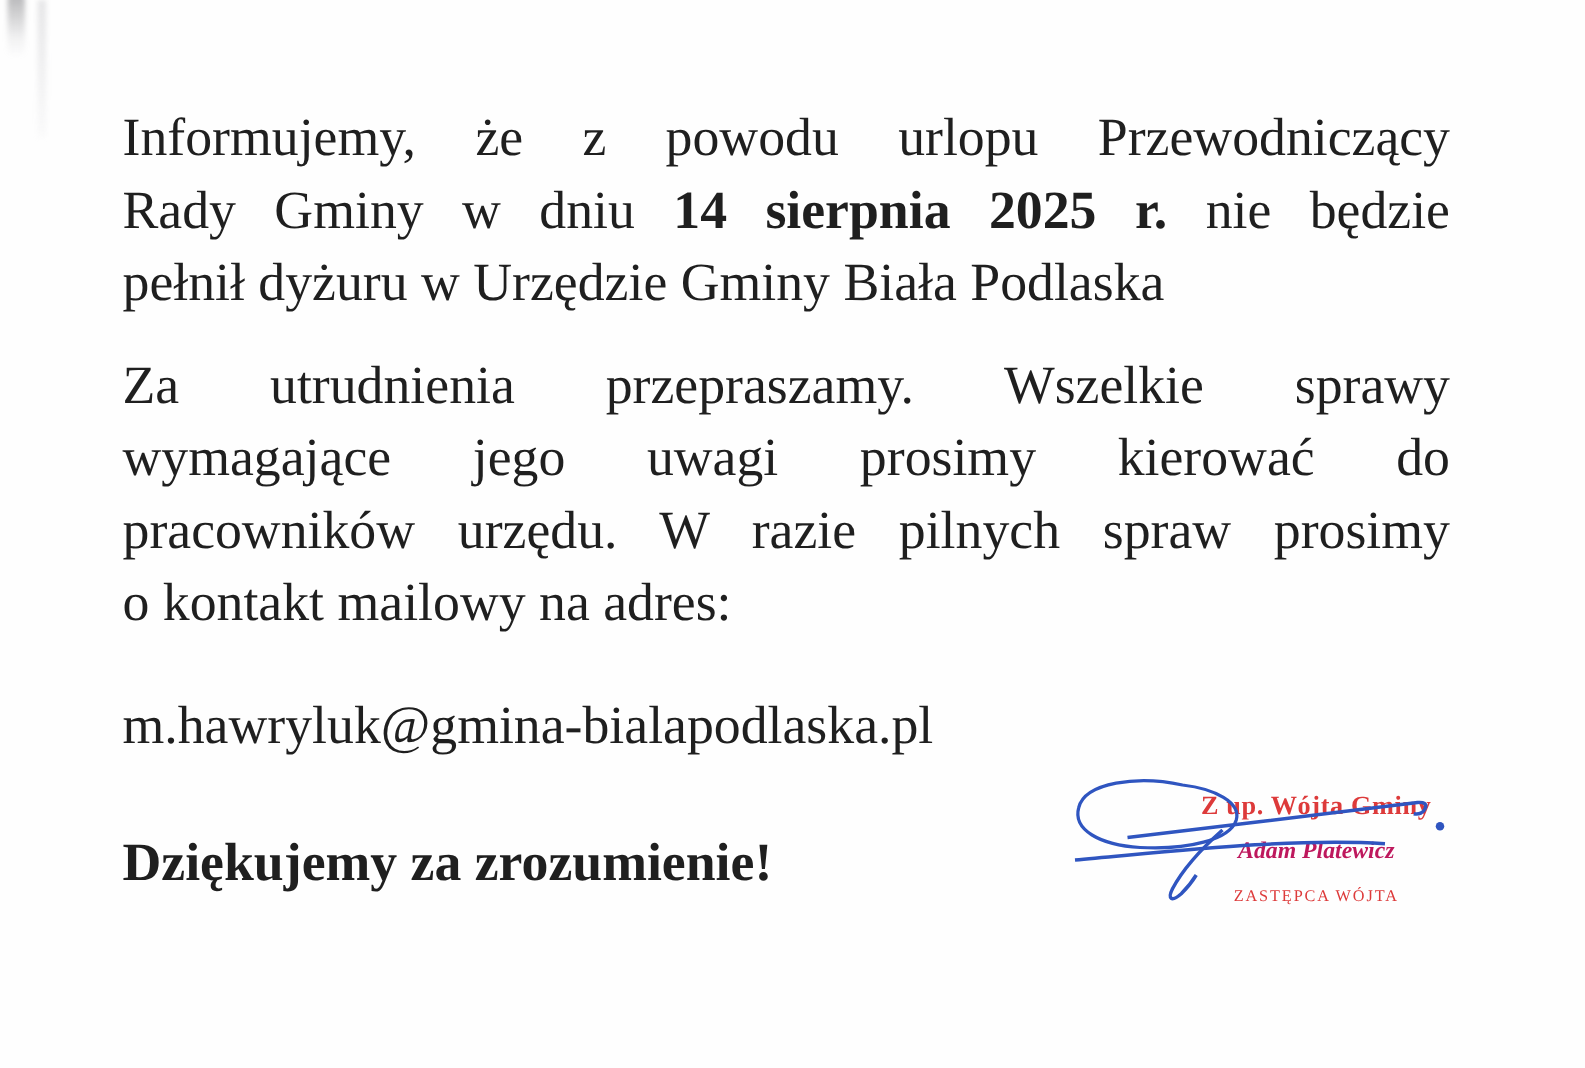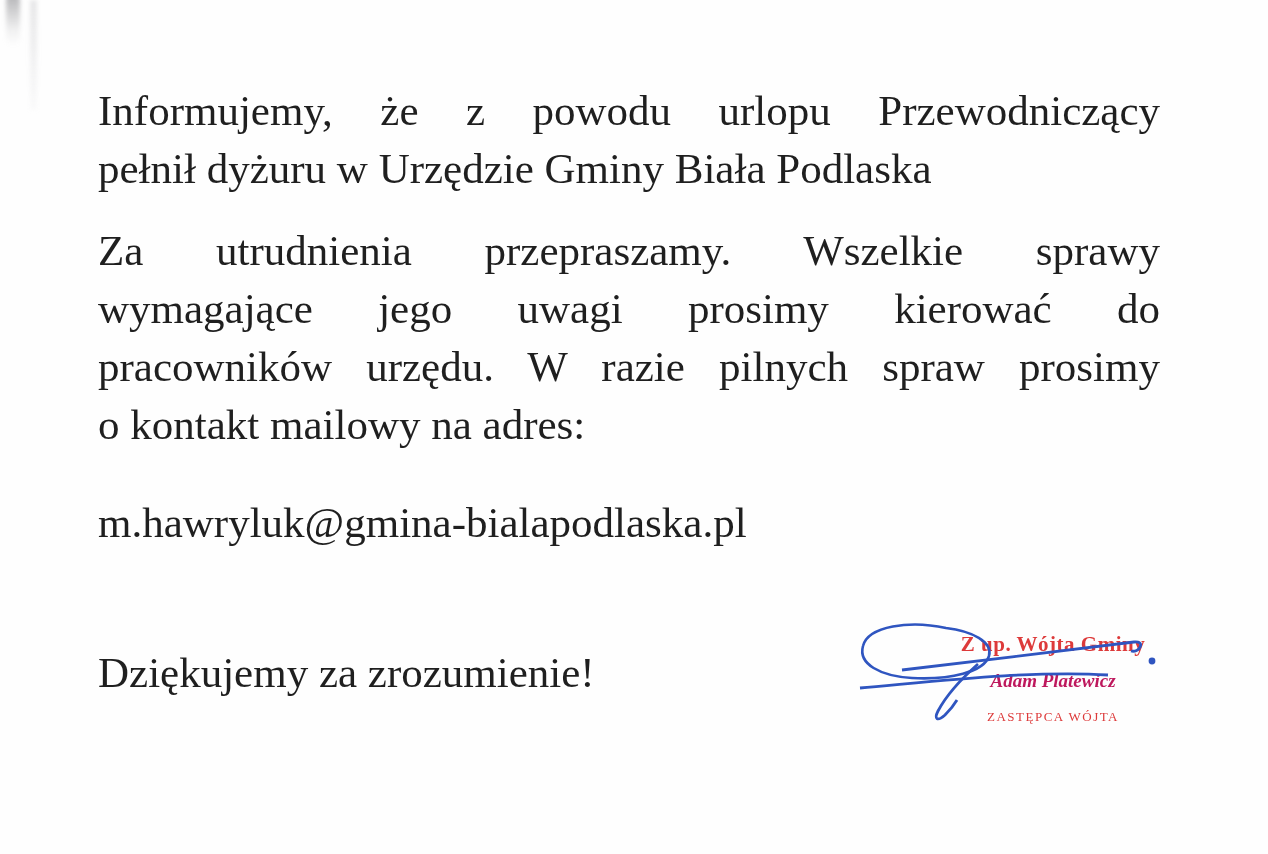--- a/index.html
+++ b/index.html
@@ -29,21 +29,21 @@
   .line-just {
     text-align: justify;
     text-align-last: justify;
   }
   .line-left {
     text-align: right;
     text-align-last: left;
   }
   .bold { font-weight: bold; }
   .email-line { margin-top: 40px; }
-  .closing-line { margin-top: 92px; }
+  .closing-line { margin-top: 52px; font-weight: bold; }
 
   
   .scan-smudge-1 {
     position: absolute;
     left: 6px; top: -6px;
     width: 14px; height: 52px;
     background: linear-gradient(180deg, rgba(90,90,95,0.45), rgba(150,150,155,0.12) 70%, rgba(200,200,200,0));
     border-radius: 6px;
     filter: blur(2px);
   }
@@ -96,20 +96,21 @@
 
 <div class="page">
 
   <div class="scan-smudge-1"></div>
   <div class="scan-smudge-2"></div>
 
   <div class="text-block">
 
     <div class="para">
       <div class="line-just">Informujemy, że z powodu urlopu Przewodniczący</div>
+      <div class="line-just"><span>Rady Gminy w dniu </span><span class="bold">14 sierpnia 2025 r.</span><span> nie będzie</span></div>
       <div class="line-left">pełnił dyżuru w Urzędzie Gminy Biała Podlaska</div>
     </div>
 
     <div class="para">
       <div class="line-just">Za utrudnienia przepraszamy. Wszelkie sprawy</div>
       <div class="line-just">wymagające jego uwagi prosimy kierować do</div>
       <div class="line-just">pracowników urzędu. W razie pilnych spraw prosimy</div>
       <div class="line-left">o kontakt mailowy na adres:</div>
     </div>
 

